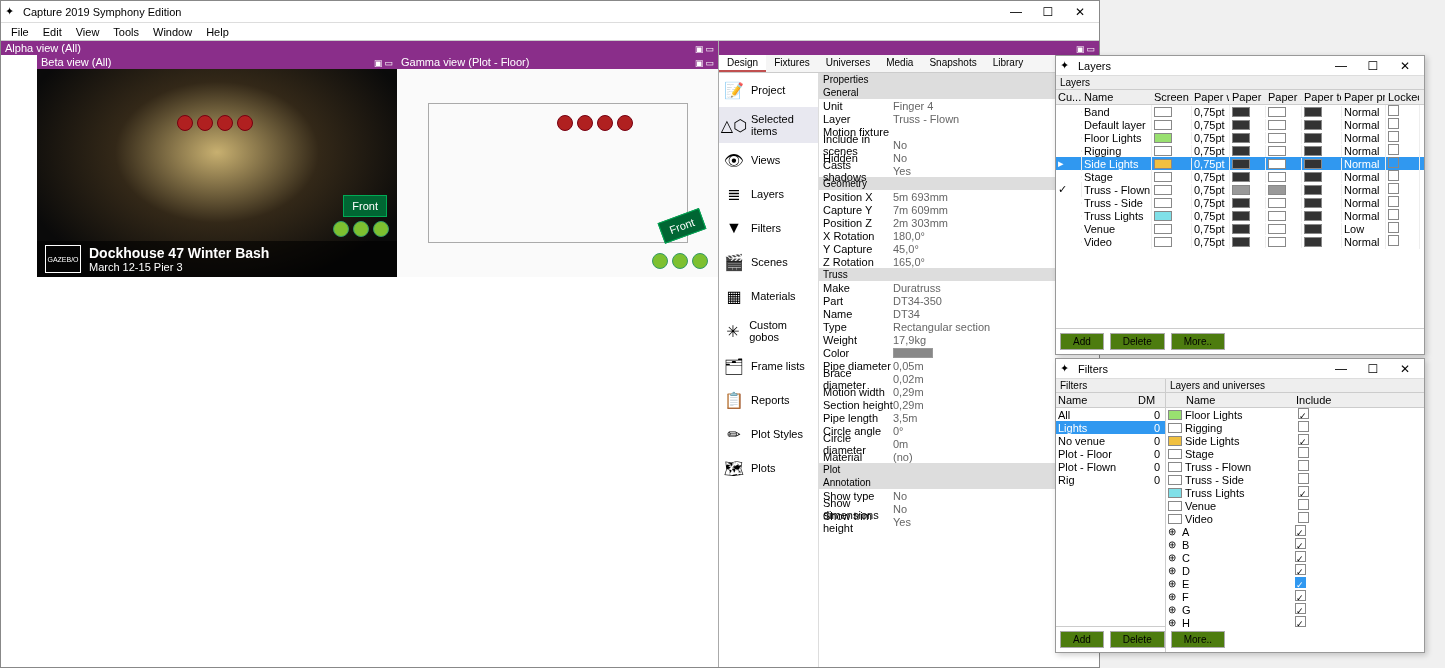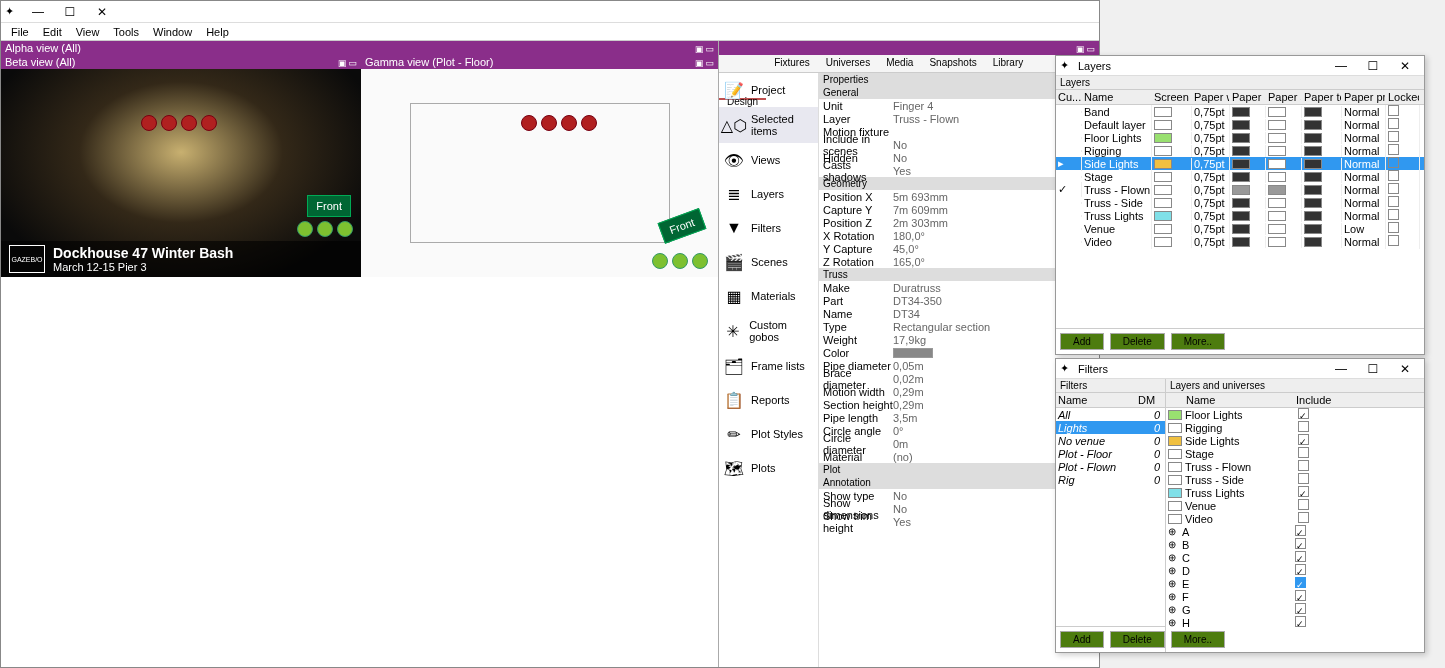--- a/index.html
+++ b/index.html
@@ -11,26 +11,26 @@
 .win-btns { display: flex; gap: 2px; }
 .win-btn { width: 30px; height: 18px; display: flex; align-items: center; justify-content: center; font-size: 12px; cursor: pointer; }
 .menubar { height: 18px; display: flex; align-items: center; padding: 0 4px; gap: 2px; border-bottom: 1px solid #ccc; }
 .menubar span { padding: 0 6px; cursor: pointer; }
 .view-header { background: #8a2e8a; color: #fff; height: 14px; display: flex; align-items: center; padding: 0 4px; font-size: 10px; justify-content: space-between; }
 .view-header .hdr-icons span { margin-left: 2px; font-size: 9px; }
 .content-area { flex: 1; display: flex; }
 .viewports { width: 718px; display: flex; flex-direction: column; border-right: 1px solid #aaa; }
 .alpha-view { flex: 1; background: #fafafa; position: relative; overflow: hidden; }
 .bottom-views { height: 222px; display: flex; }
-.beta-view { width: 360px; background: #111; position: relative; }
+.beta-view { width: 360px; background: #111; position: relative; margin-left: 36px; }
 .gamma-view { flex: 1; background: #fafafa; position: relative; }
 .right-panel { flex: 1; background: #fff; display: flex; flex-direction: column; }
 .tabs { display: flex; border-bottom: 1px solid #ccc; background: #f5f5f5; height: 18px; }
 .tabs span { padding: 2px 8px; cursor: pointer; font-size: 10px; }
-.tabs span.active { border-bottom: 2px solid #c05050; background: #fff; margin-top: 39px; }
+.tabs span.active { border-bottom: 2px solid #c05050; background: #fff; }
 .design-body { flex: 1; display: flex; }
 .nav-col { width: 100px; border-right: 1px solid #ddd; }
 .nav-item { display: flex; align-items: center; padding: 6px 4px; gap: 6px; cursor: pointer; }
 .nav-item .nav-ico { width: 22px; height: 22px; display: flex; align-items: center; justify-content: center; font-size: 16px; }
 .nav-item.sel { background: #e8e8f0; }
 .props-col { flex: 1; overflow: auto; }
 .prop-section-hdr { background: #ddd; padding: 1px 4px; font-size: 10px; }
 .prop-row { display: flex; padding: 0 4px; height: 13px; font-size: 10px; align-items: center; }
 .prop-row .pk { width: 70px; }
 .prop-row .pv { flex: 1; color: #666; }
@@ -76,20 +76,21 @@
 .lay-row { display:flex; font-size:10px; height:13px; align-items:center; padding:0 2px; gap:3px; }
 .lay-sw { width:14px; height:10px; border:1px solid #888; }
 .uni-ico { width:11px; font-size:10px; }
 </style>
 </head>
 <body>
 
 <div class="main-window">
   <div class="titlebar">
     <span class="app-icon">✦</span>
+    <span class="title">Capture 2019 Symphony Edition</span>
     <div class="win-btns">
       <div class="win-btn">―</div>
       <div class="win-btn">☐</div>
       <div class="win-btn">✕</div>
     </div>
   </div>
   <div class="menubar" id="menubar">
       <span>File</span>
       <span>Edit</span>
       <span>View</span>
@@ -604,21 +605,21 @@
       <div class="win-btn">✕</div>
     </div>
   </div>
   <div class="filters-body">
     <div class="filters-left">
       <div class="panel-label">Filters</div>
       <div class="f-head" id="fl-head">
           <div style="width: 80px;">Name</div>
           <div style="width: 22px;">DM</div>
         </div>
-      <div id="fl-body" style="flex:1; overflow:auto;font-style:italic;">
+      <div id="fl-body" style="flex:1; overflow:auto;">
           <div class="f-row">
             <div style="width: 80px;">All</div>
             <div style="width: 22px; text-align: right;">0</div>
           </div>
           <div class="f-row sel">
             <div style="width: 80px;">Lights</div>
             <div style="width: 22px; text-align: right;">0</div>
           </div>
           <div class="f-row">
             <div style="width: 80px;">No venue</div>

